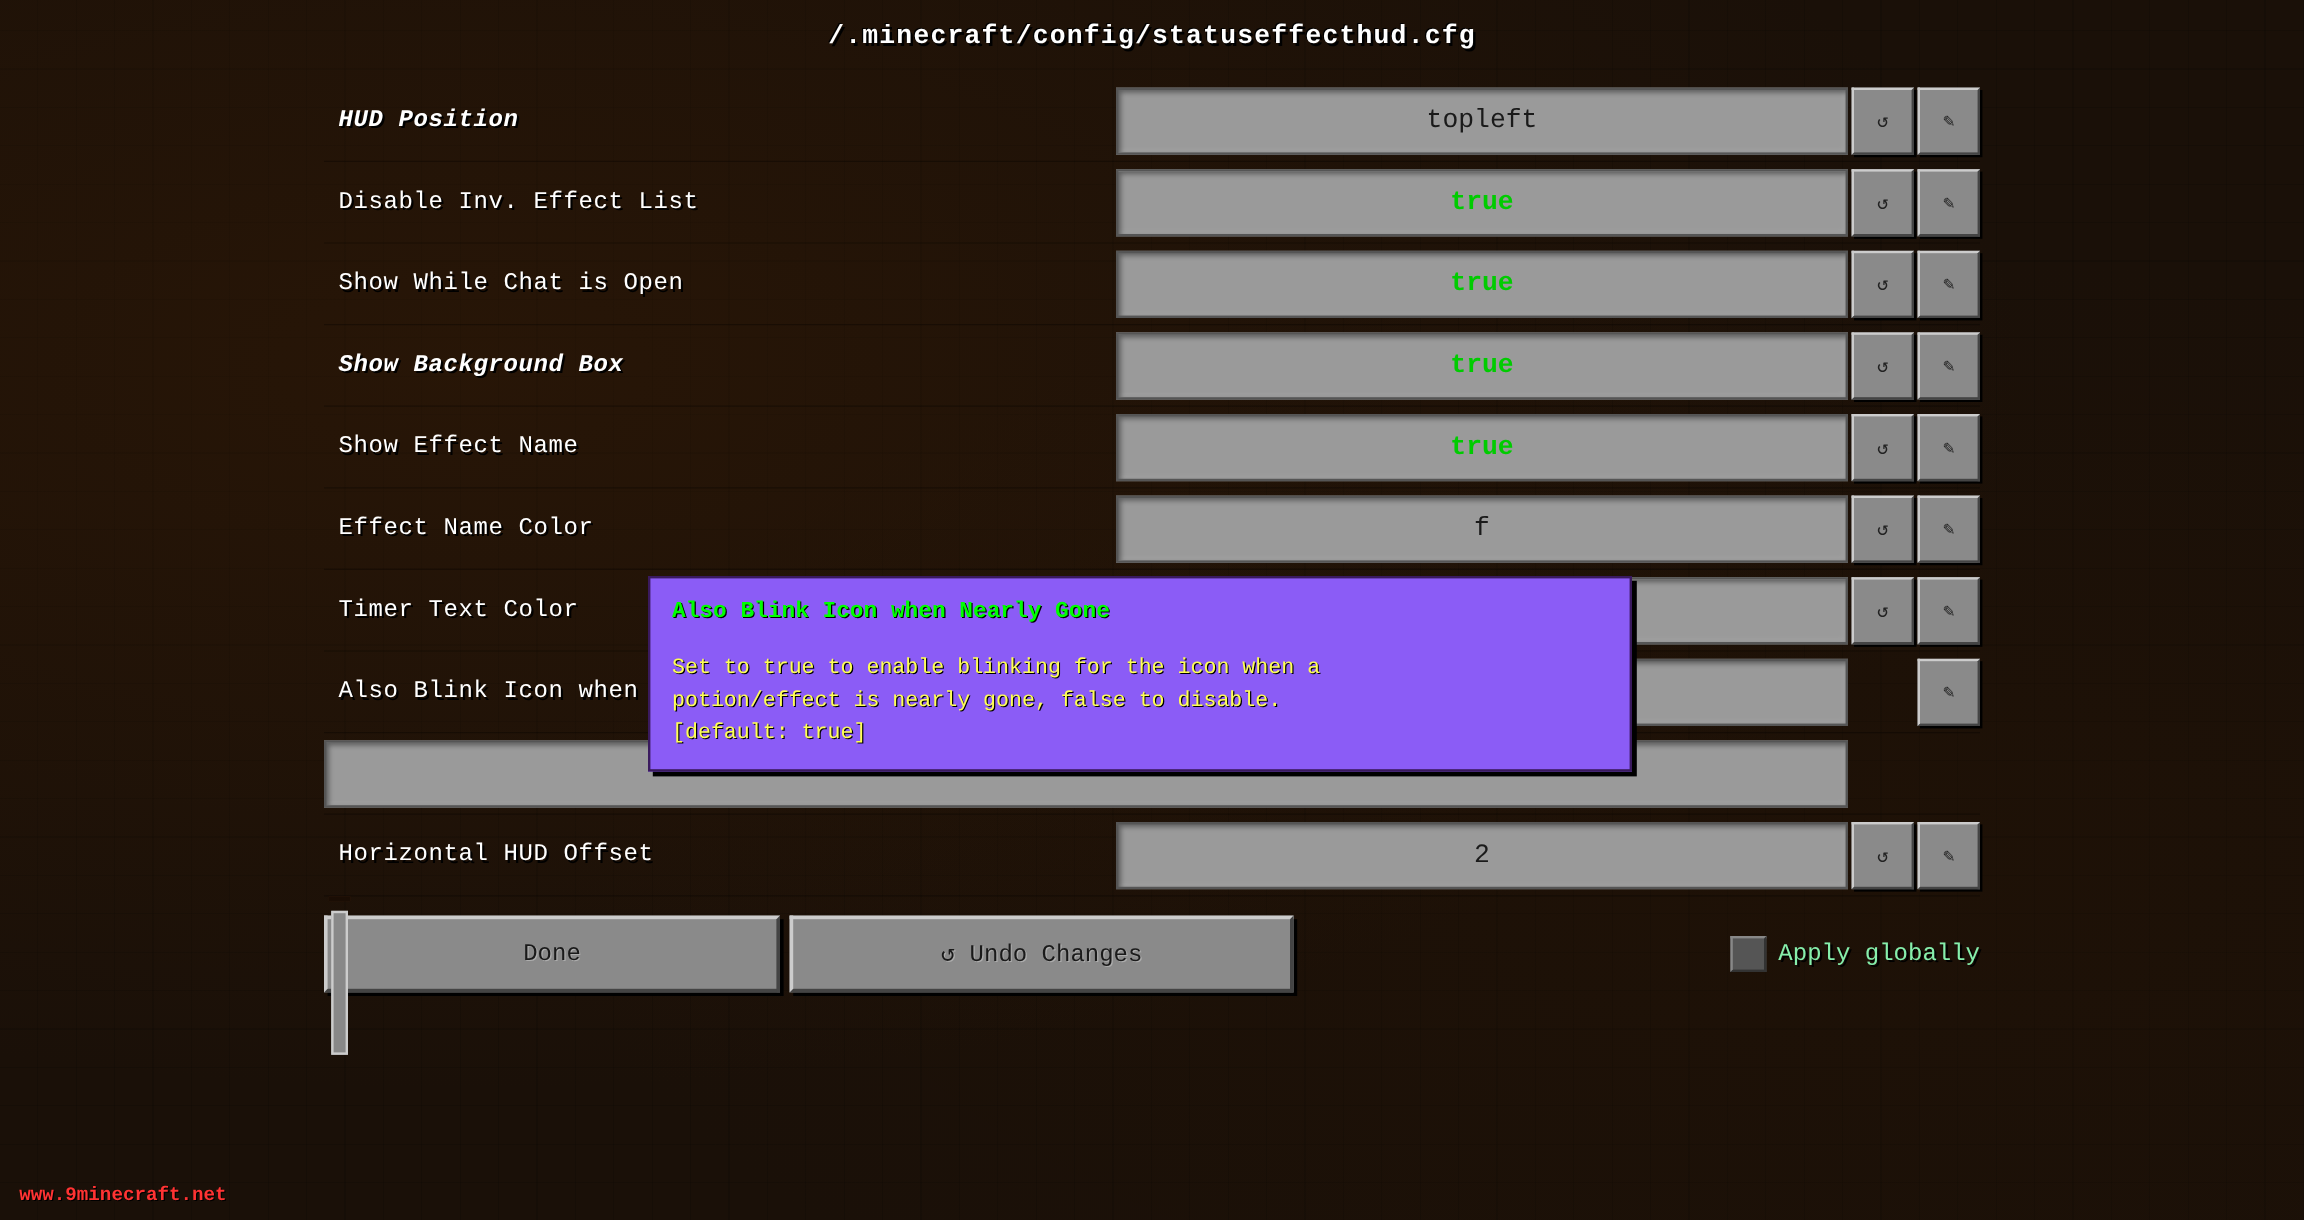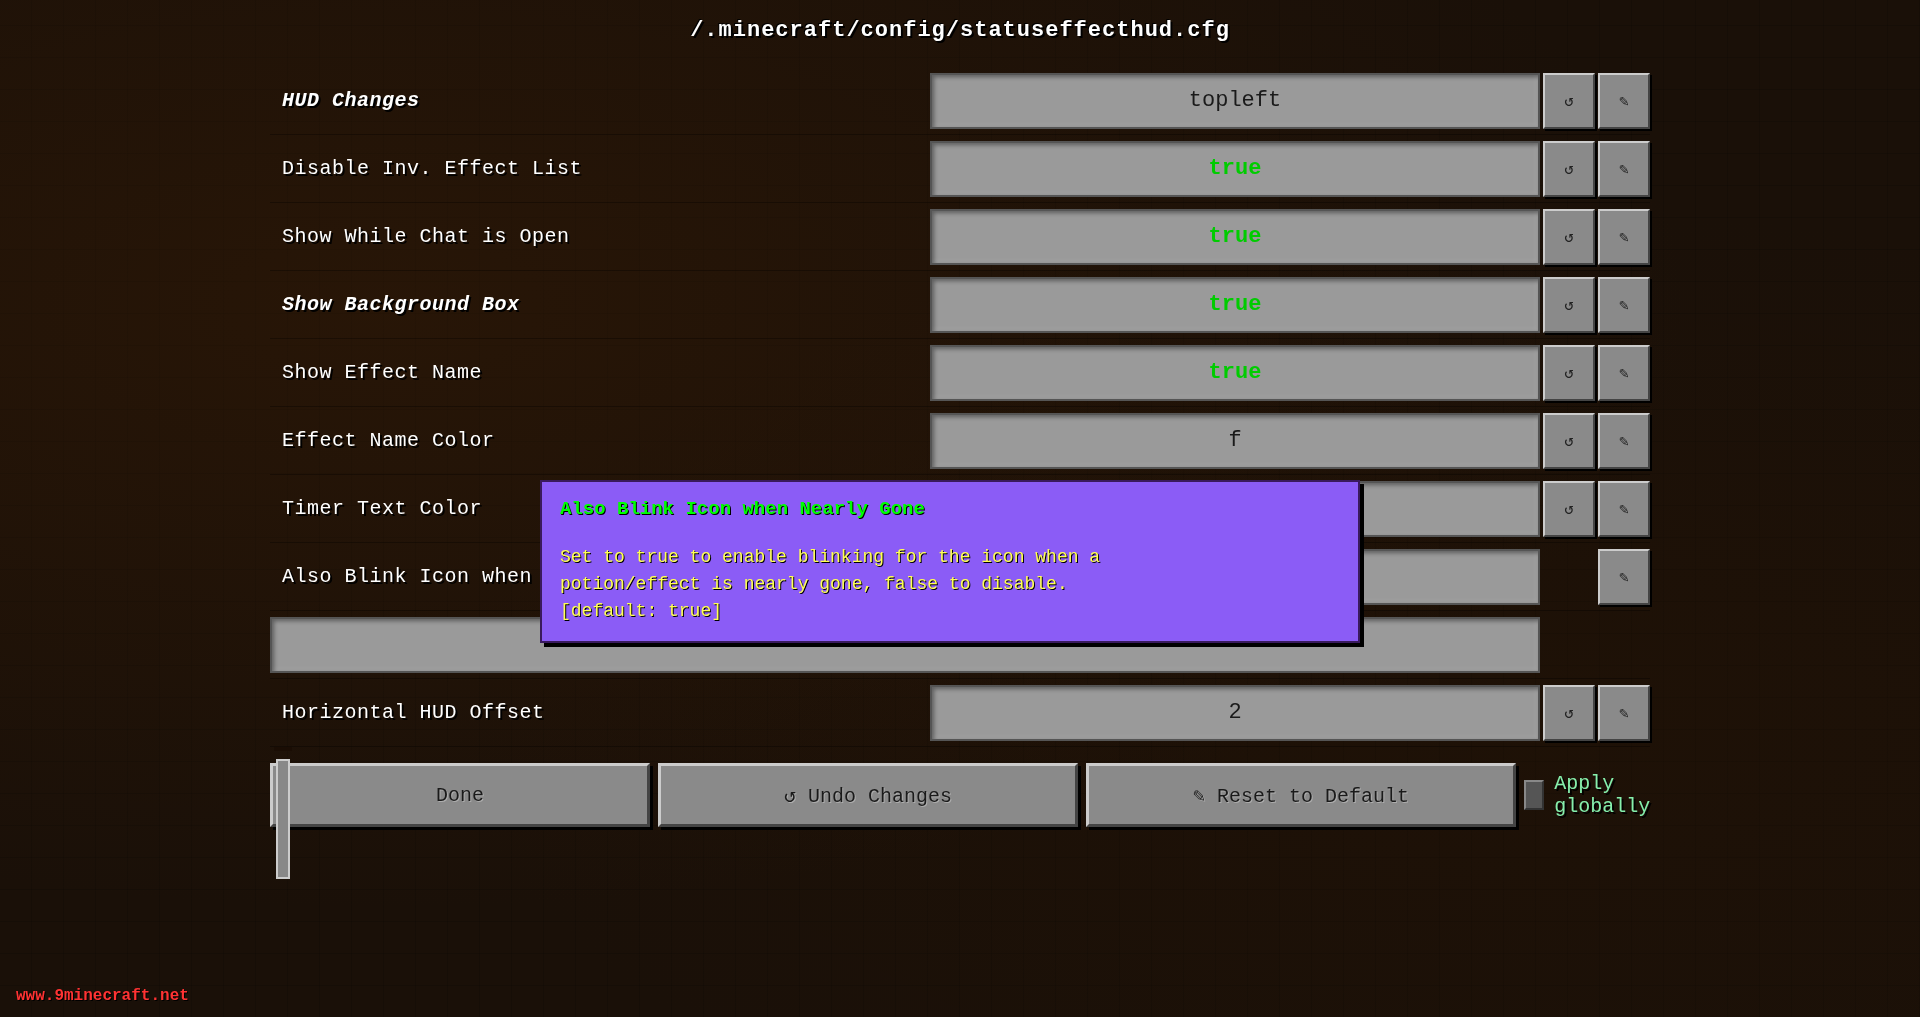--- a/index.html
+++ b/index.html
@@ -282,21 +282,21 @@
 </head>
 <body>
 
 <div class="page-wrapper">
   <div class="page-title">/.minecraft/config/statuseffecthud.cfg</div>
 
   <div class="scroll-container config-area">
     <div class="settings-list">
 
       <div class="setting-row">
-        <div class="setting-label bold-italic">HUD Changes</div>
+        <div class="setting-label bold-italic">HUD Position</div>
         <div class="setting-value-container">
           <div class="setting-value-box dark-text">topleft</div>
           <div class="btn-small" title="Undo">↺</div>
           <div class="btn-small" title="Edit">✎</div>
         </div>
       </div>
 
       <div class="setting-row">
         <div class="setting-label">Disable Inv. Effect List</div>
         <div class="setting-value-container">
@@ -380,21 +380,20 @@
     </div>
 
     <div class="scrollbar-track">
       <div class="scrollbar-thumb"></div>
     </div>
   </div>
 
   <div class="bottom-bar">
     <button class="btn-large btn-done">Done</button>
     <button class="btn-large btn-undo">↺ Undo Changes</button>
-    <button class="btn-large btn-reset">✎ Reset to Default</button>
     <div class="apply-globally-container">
       <div class="checkbox-box"></div>
       <span class="apply-label">Apply globally</span>
     </div>
   </div>
 </div>
 
 <div class="tooltip-overlay">
   <div class="tooltip-title">Also Blink Icon when Nearly Gone</div>
   <div class="tooltip-body">Set to true to enable blinking for the icon when a<br>potion/effect is nearly gone, false to disable.<br>[default: true]</div>

